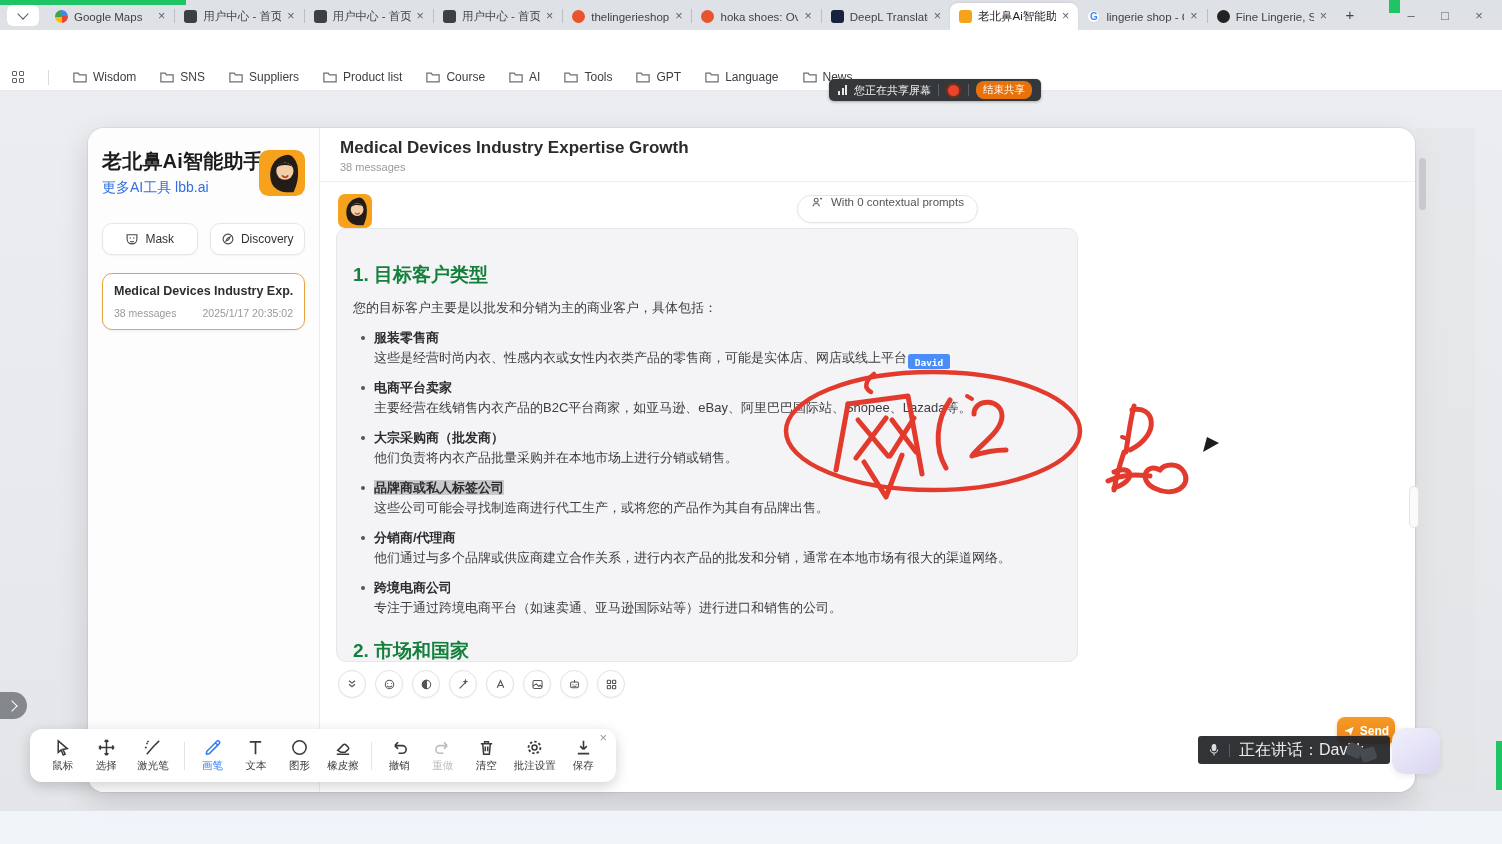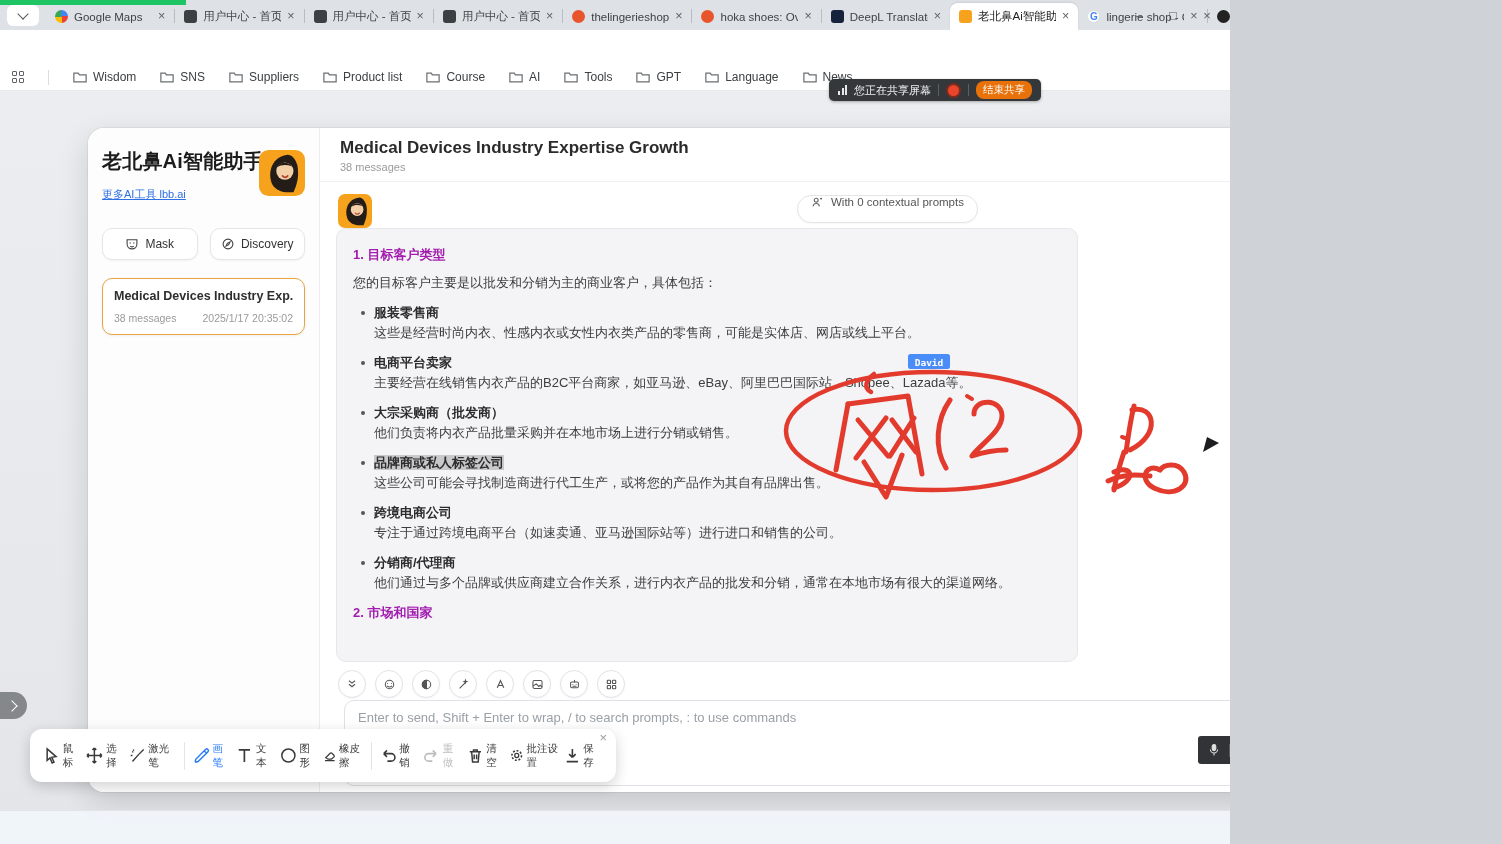--- a/index.html
+++ b/index.html
@@ -1,16 +1,16 @@
 <!DOCTYPE html>
 <html><head>
 <meta charset="utf-8">
 <style>
   html,body{margin:0;padding:0;background:#cfd2d6}
-  .screen{position:relative;width:1230px;height:844px;overflow:hidden;background:linear-gradient(180deg,#eceef1 0%,#e7e9ec 60%,#e3e5e9 100%);font-family:"Liberation Sans","DejaVu Sans",sans-serif;-webkit-font-smoothing:antialiased}
+  .screen{position:relative;width:1502px;height:844px;overflow:hidden;background:linear-gradient(180deg,#eceef1 0%,#e7e9ec 60%,#e3e5e9 100%);font-family:"Liberation Sans","DejaVu Sans",sans-serif;-webkit-font-smoothing:antialiased}
   
   .tabstrip{position:absolute;left:0;top:0;width:100%;height:30px;background:#dee1e6}
   .tabsearch{position:absolute;left:7px;top:5px;width:32px;height:21px;background:#fff;border-radius:6px;display:flex;align-items:center;justify-content:center}
   .chev{width:7px;height:7px;border-right:1.6px solid #55585c;border-bottom:1.6px solid #55585c;transform:rotate(45deg);margin-top:-3px}
   .tabs{position:absolute;left:46px;top:0;width:1290px;height:30px;display:flex;align-items:flex-end}
   .tab{display:flex;align-items:center;gap:6px;padding:0 9px;height:27px;flex:1 1 0;max-width:131px;min-width:0;font-size:11.5px;color:#3f4346;border-radius:8px 8px 0 0}
   .tab.active{background:#fff;box-shadow:0 -1px 2px rgba(0,0,0,.08);color:#202124}
   .tab .lbl{white-space:nowrap;overflow:hidden;flex:1 1 auto}
   .tab .x{color:#5f6368;font-size:12.5px;line-height:1;flex:0 0 auto}
   .tabdiv{width:1px;height:14px;background:#9aa0a6;opacity:.55;margin-bottom:7px;flex:0 0 auto}
@@ -45,54 +45,54 @@
   
   .bookbar{position:absolute;left:0;top:64px;width:100%;height:27px;background:#fff;border-bottom:1px solid #e7e9eb;display:flex;align-items:center;gap:24px;padding-left:12px;box-sizing:border-box}
   .gridico{display:grid;grid-template-columns:5px 5px;grid-gap:2px}
   .gridico i{width:5px;height:5px;border:1.2px solid #5f6368;border-radius:1px;box-sizing:border-box}
   .bkdiv{width:1px;height:15px;background:#dadce0}
   .bm{display:flex;align-items:center;gap:6px;font-size:12px;color:#3c4043;white-space:nowrap}
   
   .app-card{position:absolute;left:88px;top:128px;width:1327px;height:664px;background:#fff;border-radius:16px;box-shadow:0 10px 30px rgba(0,0,0,.14),0 0 0 1px rgba(0,0,0,.05);overflow:hidden}
   .sidebar{position:absolute;left:0;top:0;width:232px;height:100%;border-right:1px solid #ededf0;background:#fdfdfd;box-sizing:border-box;padding:20px 14px}
   .apptitle{font-size:20px;font-weight:bold;color:#1c1c1c;letter-spacing:.2px}
-  .applink{font-size:11px;color:#2f6fe4;text-decoration:underline;margin-top:12px;display:inline-block}
+  .applink{font-size:14px;color:#2f6fe4;margin-top:4px;display:inline-block}
   .sideavatar{position:absolute;right:14px;top:22px;width:46px;height:46px}
   .sbtns{display:flex;gap:12px;margin-top:26px}
   .sbtn{flex:1;height:30px;background:#fff;border:1px solid #e6e6ea;border-radius:10px;box-shadow:0 1px 2px rgba(0,0,0,.05);display:flex;align-items:center;justify-content:center;gap:6px;font-size:12px;color:#333}
   .chatitem{margin-top:18px;background:#fff;border:1.5px solid #e9a43f;border-radius:10px;padding:10px 11px;box-shadow:0 1px 3px rgba(0,0,0,.06)}
   .chatitem .t{font-size:12.5px;font-weight:bold;color:#2e2e2e;white-space:nowrap;overflow:hidden}
   .chatitem .meta{display:flex;justify-content:space-between;margin-top:9px;font-size:10.5px;color:#9a9a9a}
   .chatcol{position:absolute;left:232px;top:0;width:1095px;height:664px}
   .chathead{position:absolute;left:0;top:0;width:100%;height:54px;border-bottom:1px solid #f0f0f2;box-sizing:border-box;padding:10px 20px}
   .chathead .t{font-size:17px;font-weight:bold;color:#2b2b2b}
   .chathead .s{font-size:11px;color:#9a9a9a;margin-top:3px}
   .msgavatar{position:absolute;left:18px;top:66px;width:34px;height:34px}
   .ctxpill{position:absolute;left:477px;top:67px;height:26px;border:1px solid #e5e5e8;border-radius:14px;background:#fff;display:flex;gap:7px;padding:0 13px;font-size:11.5px;color:#555;box-shadow:0 1px 2px rgba(0,0,0,.04)}
   .bubble{position:absolute;left:16px;top:100px;width:742px;height:434px;background:#f4f4f6;border:1px solid #e7e7ea;border-radius:10px;box-sizing:border-box;padding:12px 16px;font-size:13px;color:#3d3d3f;line-height:1.5;overflow:hidden}
   .bubble p{margin:5px 0}
-  .bubble h3{margin:4px 0 8px;font-size:13px;color:#a21caf}
+  .bubble h3{margin:20px 0 8px;font-size:19px;color:#15803d}
   .bullet{display:flex;gap:9px;margin:11px 0 11px 8px}
   .bullet .dot{flex:0 0 auto;width:4px;height:4px;border-radius:50%;background:#555;margin-top:8px}
   .bullet b{color:#2c2c2e}
   .hl{background:#c9c9cc}
   .chatbtns{position:absolute;left:18px;top:542px;display:flex;gap:9px}
   .cbtn{width:26px;height:26px;border-radius:50%;border:1px solid #e3e3e6;background:#fff;display:flex;align-items:center;justify-content:center;color:#555;box-shadow:0 1px 2px rgba(0,0,0,.04)}
   .chatinput{position:absolute;left:24px;top:572px;width:1048px;height:86px;border:1.5px solid #e0e0e6;border-radius:10px;box-sizing:border-box;padding:9px 13px;font-size:13px;font-family:"Liberation Sans","DejaVu Sans",sans-serif;color:#333;resize:none;outline:none;background:#fff}
   .chatinput::placeholder{color:#9aa0a6}
   .sendbtn{position:absolute;left:1017px;top:589px;width:58px;height:27px;background:linear-gradient(180deg,#f59a28,#ec8312);border-radius:8px;color:#fff;font-size:12px;font-weight:bold;display:flex;align-items:center;justify-content:center;gap:5px;box-shadow:0 2px 4px rgba(236,131,18,.4)}
   
   .gutter{position:absolute;left:1417px;top:128px;width:58px;height:664px;background:#e2e3e6;opacity:.55}
   .thumb1{position:absolute;left:1419px;top:158px;width:7px;height:52px;border-radius:4px;background:#c7c9cc}
   .thumb2{position:absolute;left:1410px;top:487px;width:8px;height:40px;border-radius:4px;background:#fafafa;box-shadow:0 0 0 1px #e4e4e6}
   
   .annot{position:absolute;left:0;top:0;z-index:55;pointer-events:none}
   
   .atoolbar{position:absolute;left:30px;top:729px;width:586px;height:53px;background:#fff;border-radius:12px;box-shadow:0 4px 14px rgba(0,0,0,.18);display:flex;align-items:center;padding:0 12px;box-sizing:border-box;gap:2px;z-index:60}
-  .tool{width:45px;display:flex;flex-direction:row;align-items:center;gap:2px;font-size:10.5px;color:#3a3a3c}
+  .tool{width:45px;display:flex;flex-direction:column;align-items:center;gap:2px;font-size:10.5px;color:#3a3a3c}
   .tool svg{display:block}
   .tool.active{color:#2b7cf6}
   .tool.disabled{color:#bdbdc0}
   .adiv{width:1px;height:28px;background:#e4e4e7;margin:0 5px}
   .aclose{position:absolute;right:9px;top:2px;font-size:13px;color:#9a9a9a;line-height:1}
   
   .handle{position:absolute;left:0;top:692px;width:27px;height:27px;background:#85888b;border-radius:0 14px 14px 0;display:flex;align-items:center;justify-content:center;z-index:60}
   .handle .chev{border-color:#fff;transform:rotate(-45deg);margin:0 0 0 -3px}
   
   .widget{position:absolute;left:1392px;top:728px;width:48px;height:46px;border-radius:13px;background:linear-gradient(145deg,#f1f0fc,#d9d6f0);z-index:62;box-shadow:0 2px 6px rgba(0,0,0,.08)}
@@ -402,25 +402,25 @@
         <div class="bullet">
             <span class="dot"></span>
             <div><b>大宗采购商（批发商）</b><div>他们负责将内衣产品批量采购并在本地市场上进行分销或销售。</div></div>
           </div>
         <div class="bullet">
             <span class="dot"></span>
             <div><b class="hl">品牌商或私人标签公司</b><div>这些公司可能会寻找制造商进行代工生产，或将您的产品作为其自有品牌出售。</div></div>
           </div>
         <div class="bullet">
             <span class="dot"></span>
-            <div><b>跨境电商公司</b><div>专注于通过跨境电商平台（如速卖通、亚马逊国际站等）进行进口和销售的公司。</div></div>
+            <div><b>分销商/代理商</b><div>他们通过与多个品牌或供应商建立合作关系，进行内衣产品的批发和分销，通常在本地市场有很大的渠道网络。</div></div>
           </div>
         <div class="bullet">
             <span class="dot"></span>
-            <div><b>分销商/代理商</b><div>他们通过与多个品牌或供应商建立合作关系，进行内衣产品的批发和分销，通常在本地市场有很大的渠道网络。</div></div>
+            <div><b>跨境电商公司</b><div>专注于通过跨境电商平台（如速卖通、亚马逊国际站等）进行进口和销售的公司。</div></div>
           </div>
         <h3>2. 市场和国家</h3>
 
       </div>
 
       <div class="chatbtns">
         <span class="cbtn">
             <svg width="12" height="12" viewBox="0 0 20 20" fill="none" stroke="#555" stroke-width="2">
               <path d="M5 4.5l5 4 5-4M5 10.5l5 4 5-4"></path>
             </svg>
@@ -462,21 +462,20 @@
         <span class="cbtn">
             <svg width="13" height="13" viewBox="0 0 20 20" fill="none" stroke="#555" stroke-width="1.7">
               <rect x="3.5" y="3.5" width="5" height="5" rx="1"></rect>
               <rect x="11.5" y="3.5" width="5" height="5" rx="1"></rect>
               <rect x="3.5" y="11.5" width="5" height="5" rx="1"></rect>
               <rect x="11.5" y="11.5" width="5" height="5" rx="1"></rect>
             </svg>
           </span>
       </div>
 
-      <textarea class="chatinput" placeholder="Enter to send, Shift + Enter to wrap, / to search prompts, : to use commands" style=""></textarea>
       <div class="sendbtn">
         <svg width="12" height="12" viewBox="0 0 20 20" fill="#fff">
             <path d="M2 10 18 3l-5 14-3.2-5.2Z"></path>
           </svg>
         <span>Send</span>
       </div>
     </div>
   </div>
 
   <div class="gutter"></div>

